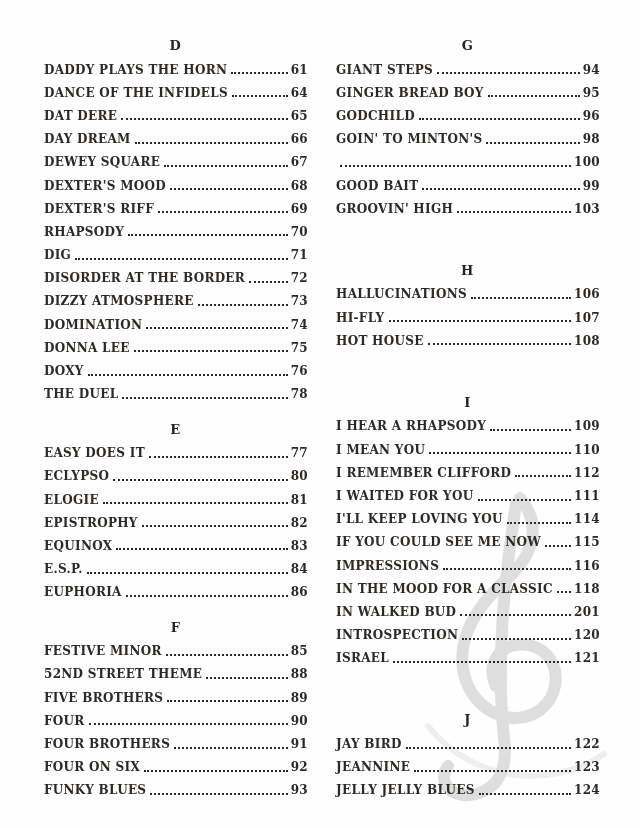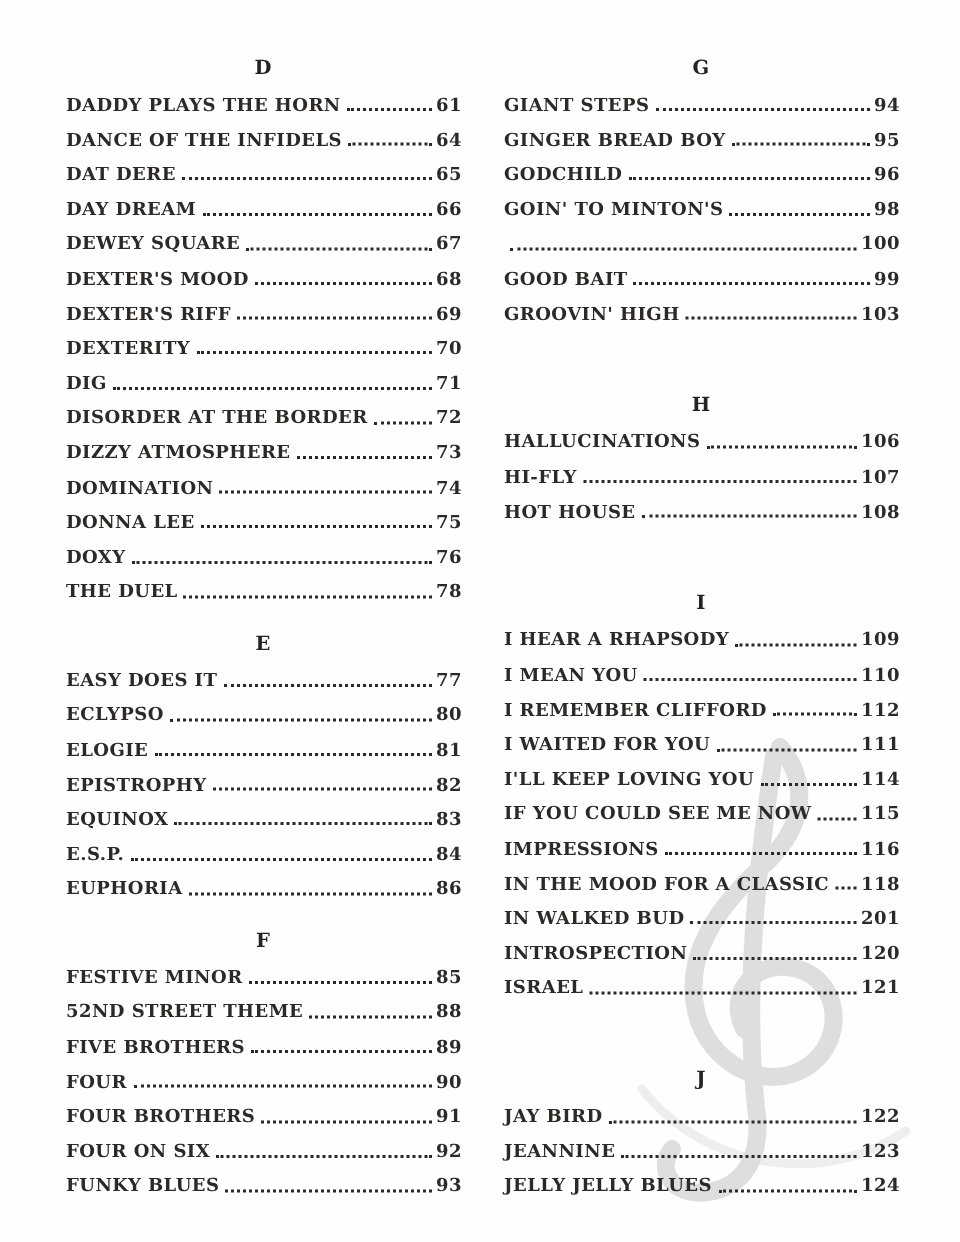--- a/index.html
+++ b/index.html
@@ -104,21 +104,21 @@
             <span class="title">DEXTER'S MOOD</span>
             <span class="leader"></span>
             <span class="page-num">68</span>
           </div>
           <div class="entry">
             <span class="title">DEXTER'S RIFF</span>
             <span class="leader"></span>
             <span class="page-num">69</span>
           </div>
           <div class="entry">
-            <span class="title">DEXTERITY</span>
+            <span class="title">RHAPSODY</span>
             <span class="leader"></span>
             <span class="page-num">70</span>
           </div>
           <div class="entry">
             <span class="title">DIG</span>
             <span class="leader"></span>
             <span class="page-num">71</span>
           </div>
           <div class="entry">
             <span class="title">DISORDER AT THE BORDER</span>

